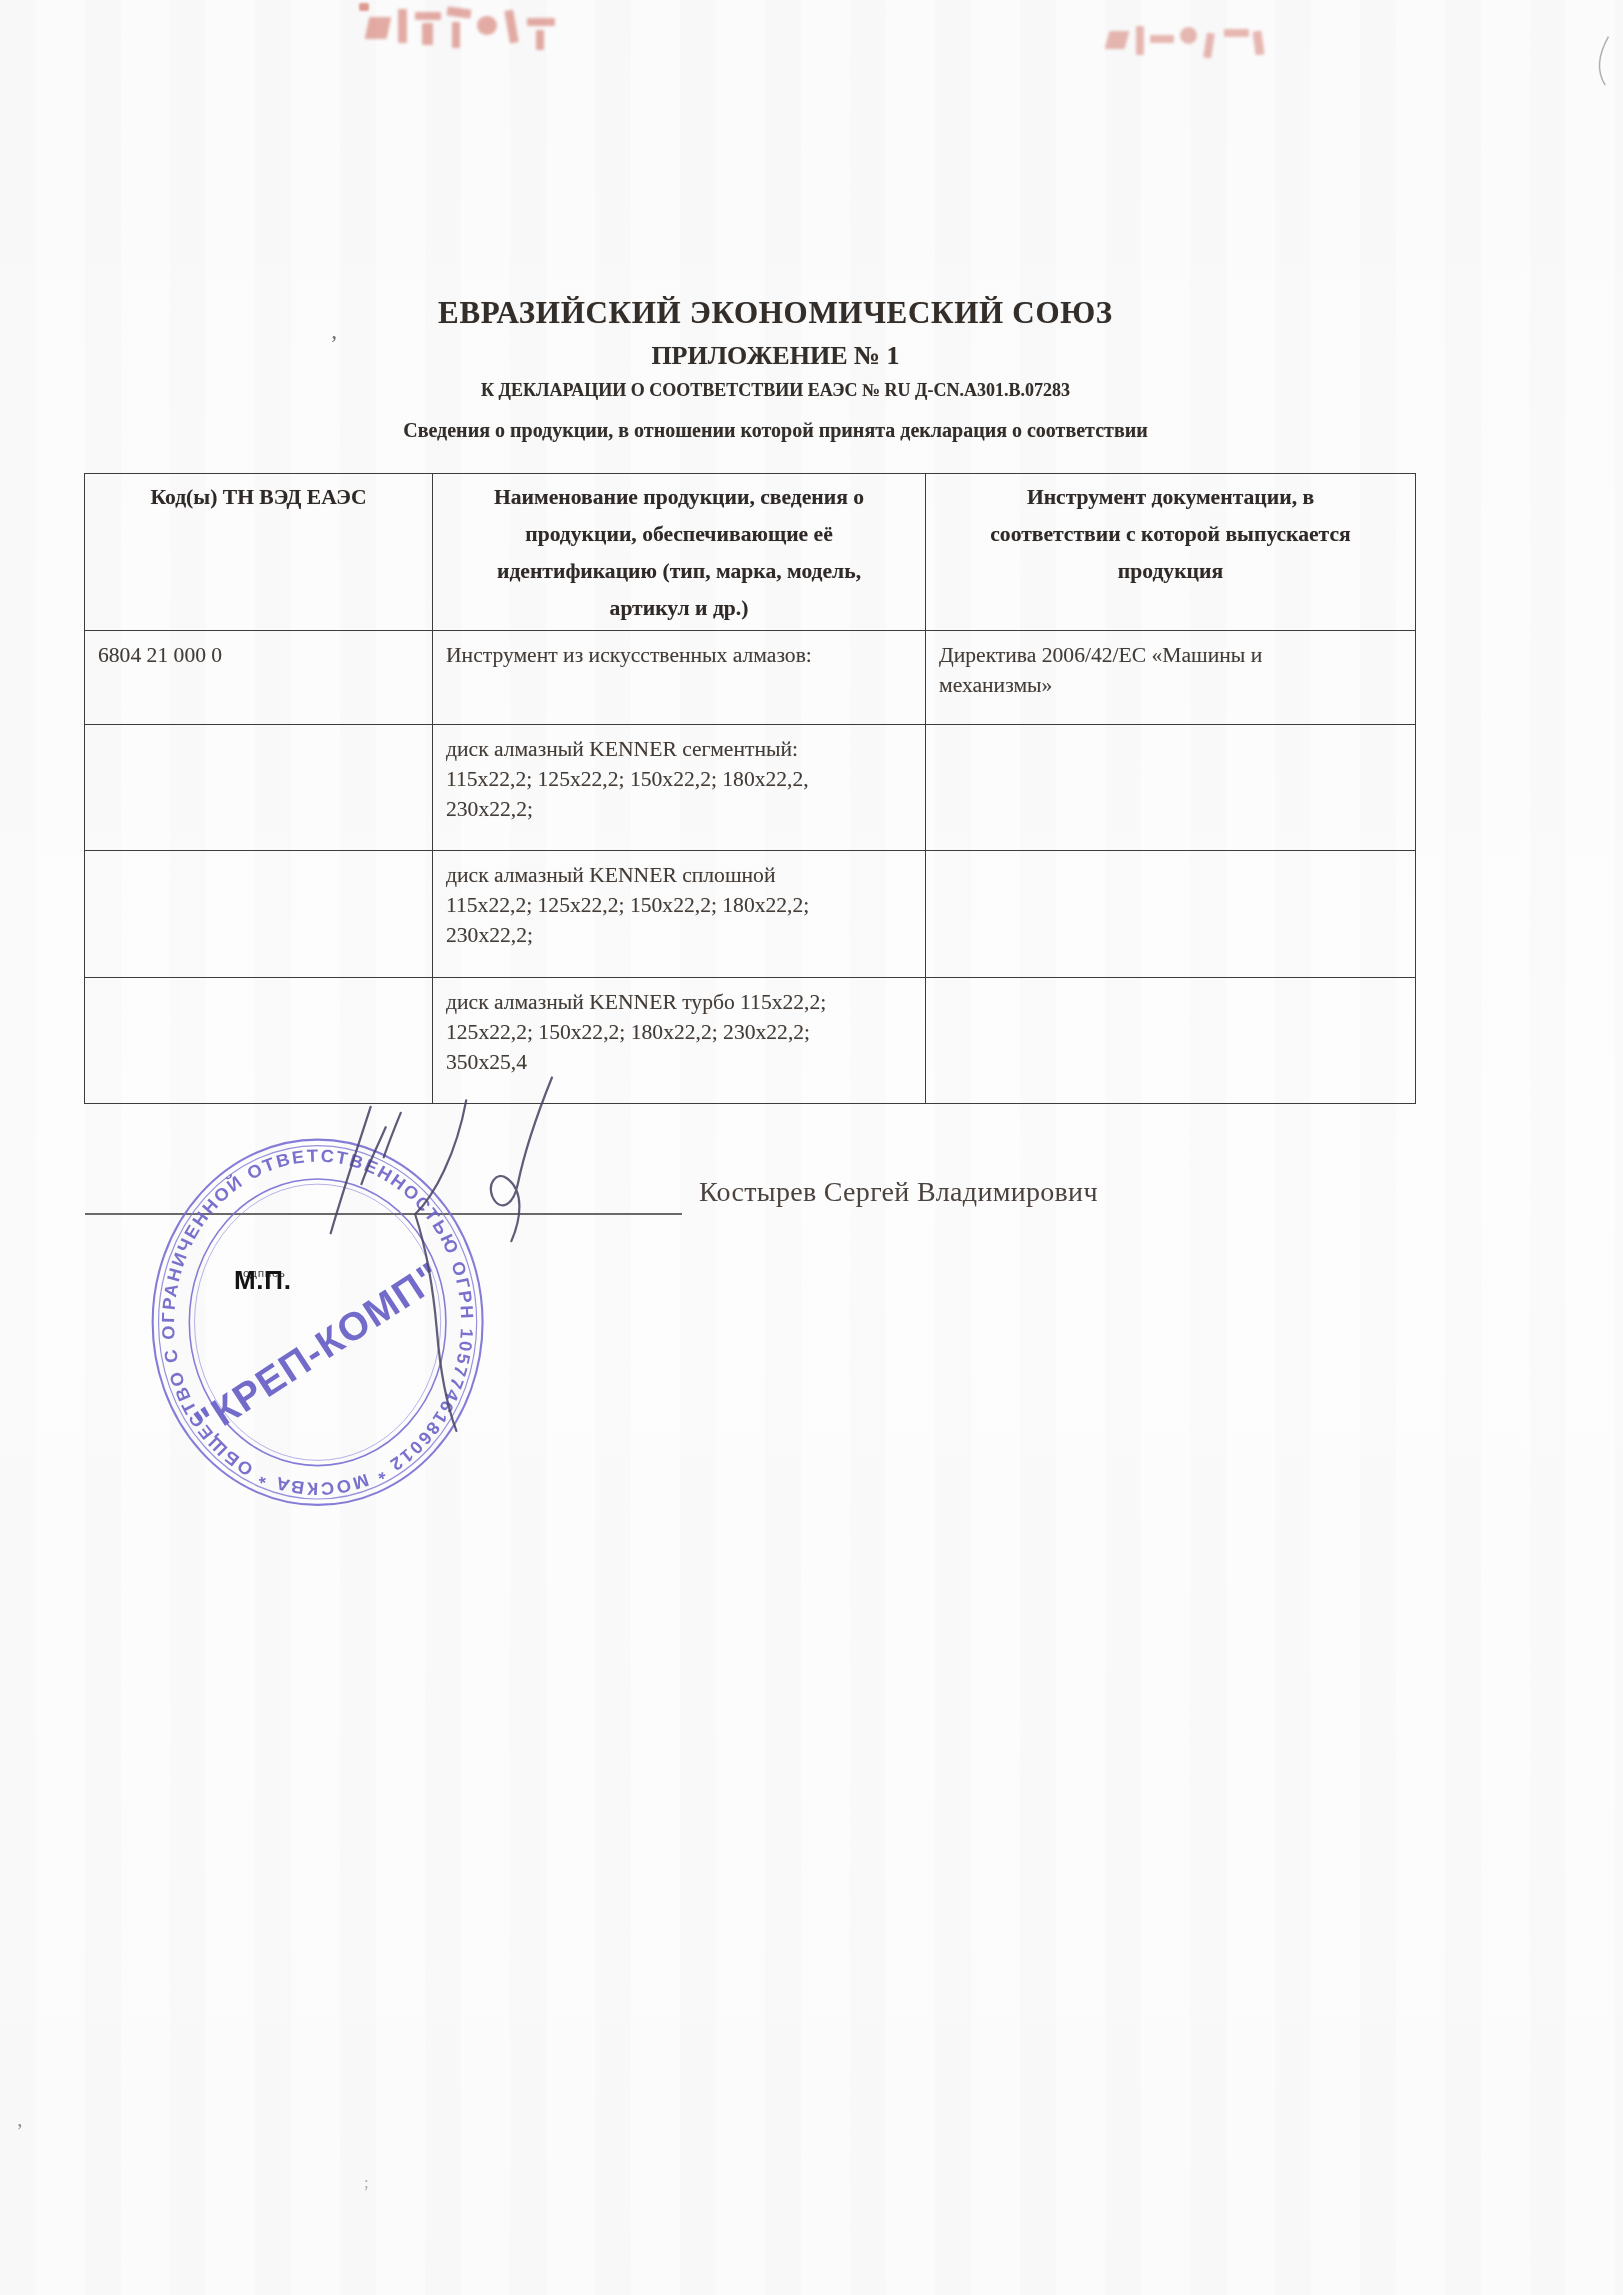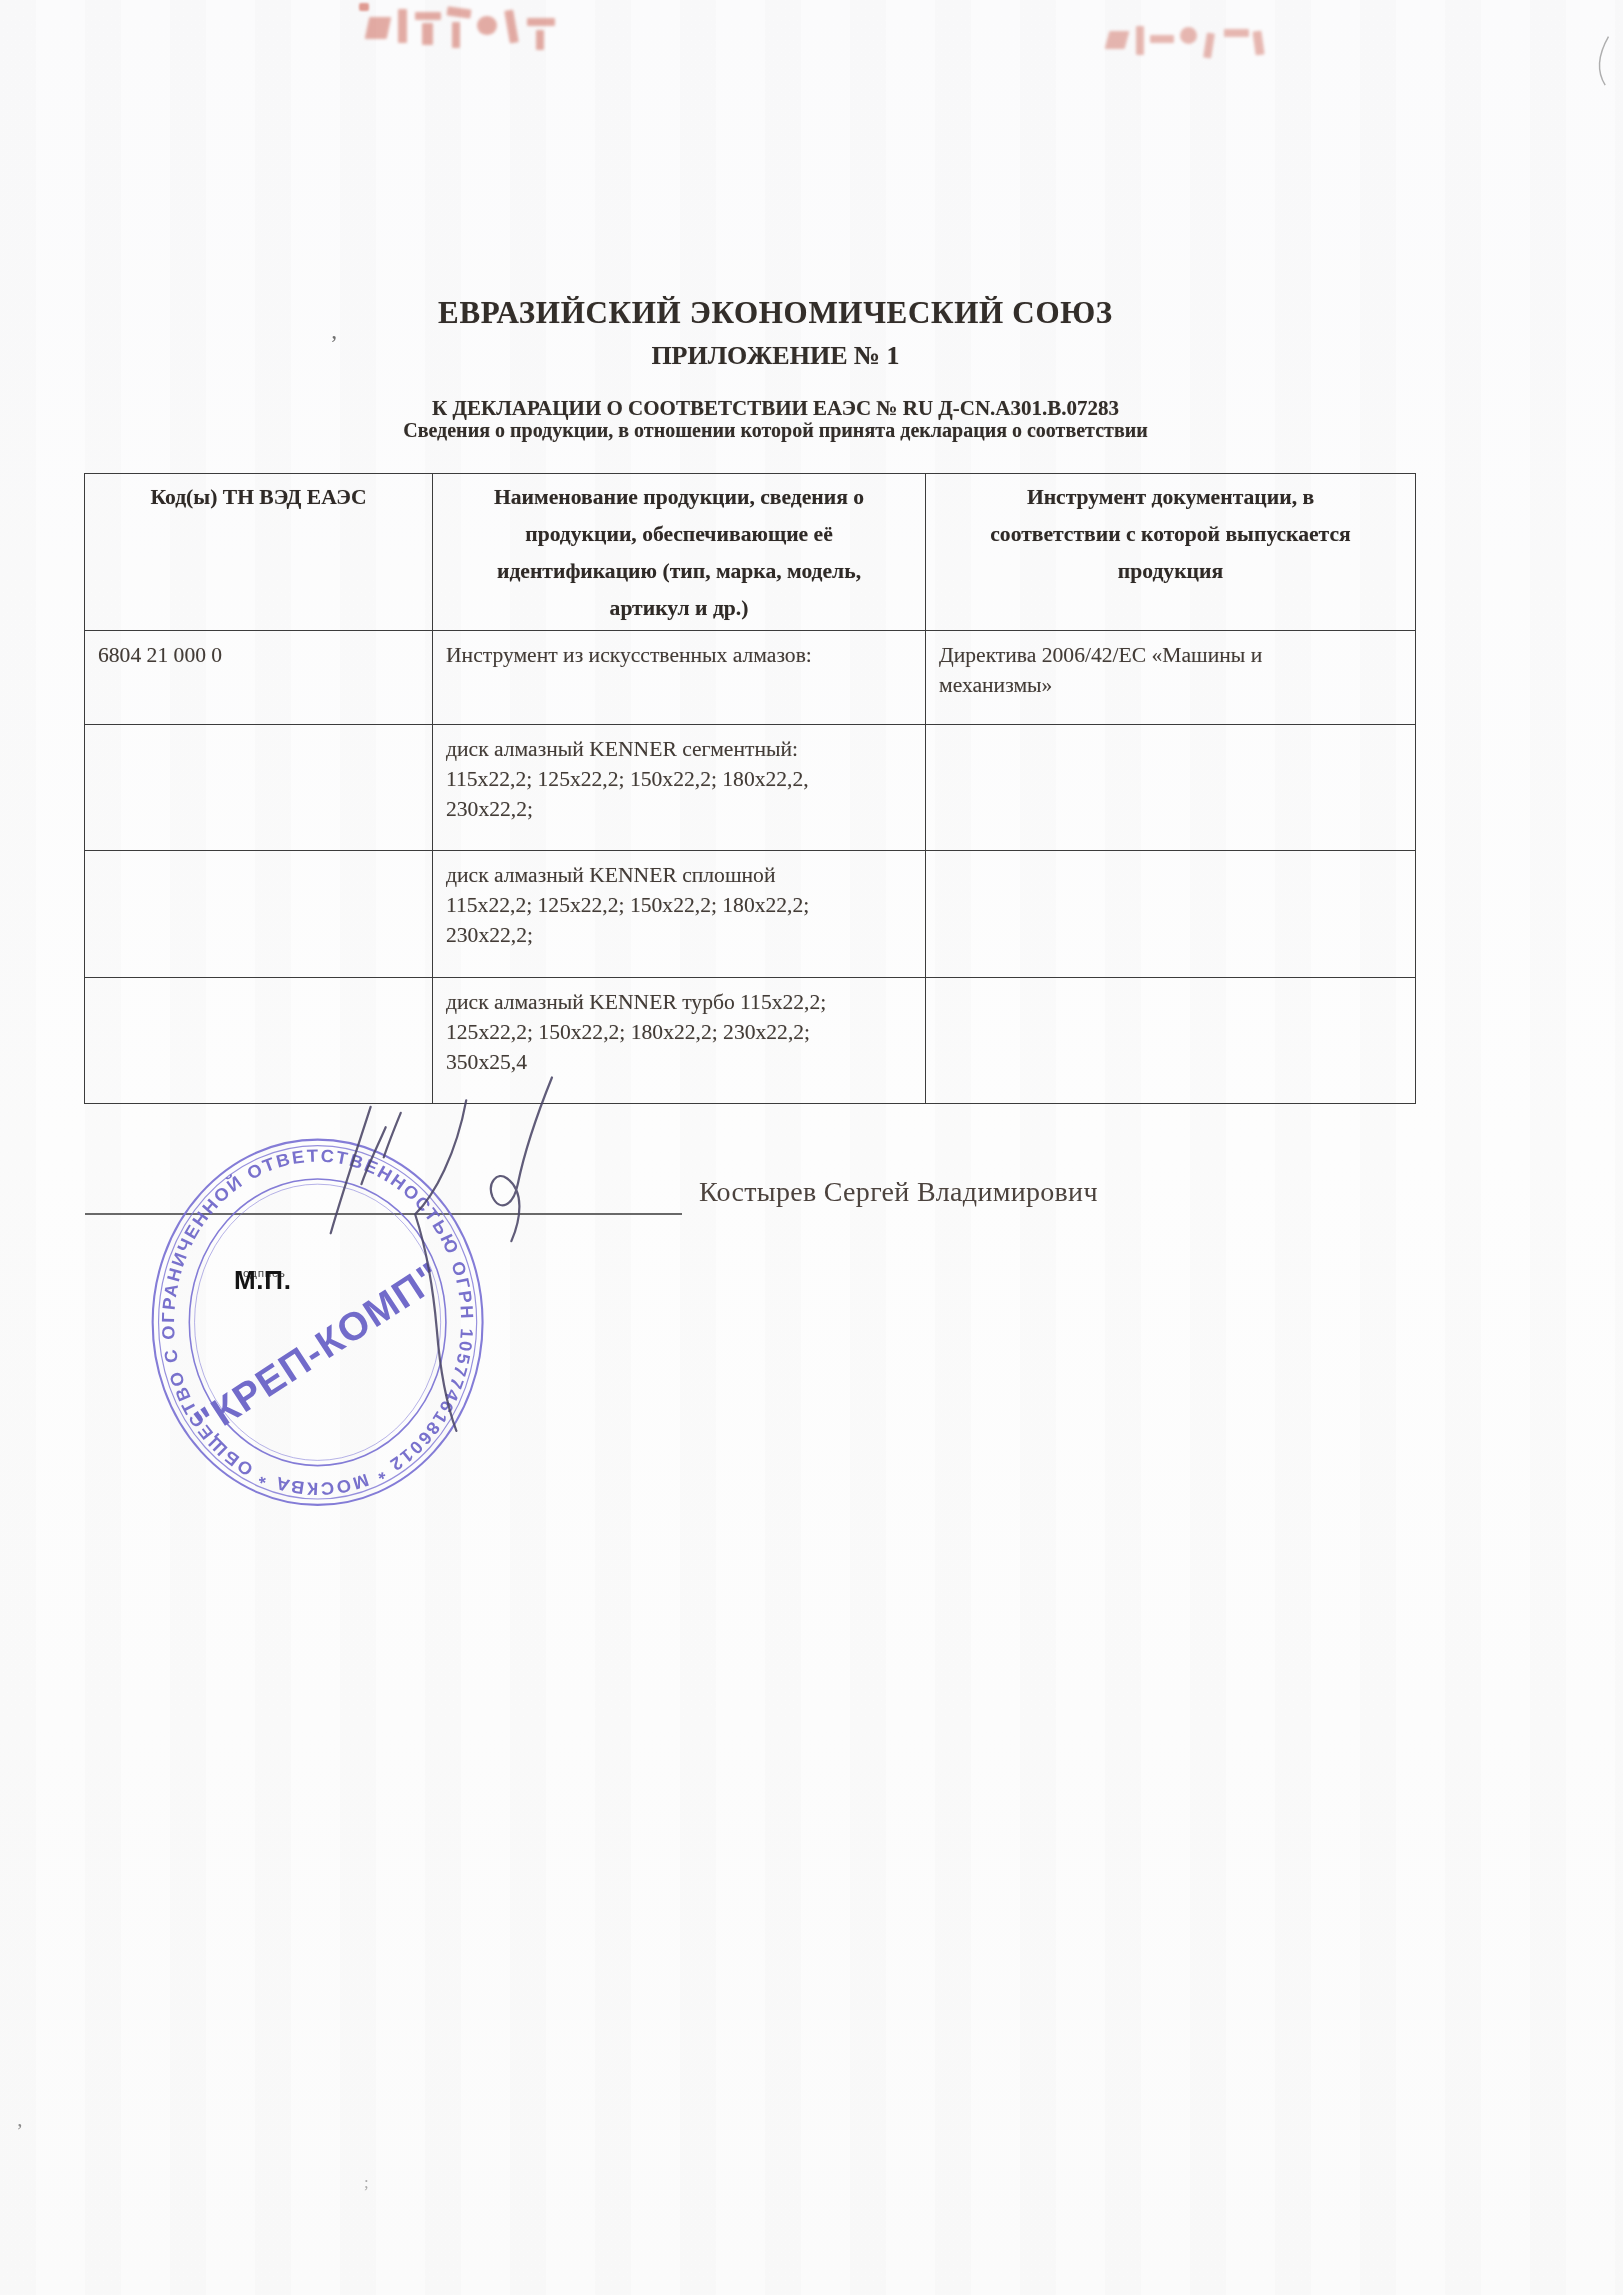--- a/index.html
+++ b/index.html
@@ -11,21 +11,21 @@
     font-family:"Liberation Serif", serif;
     color:#3e3833;
   }
   .page{position:absolute;inset:0;}
 
   
   .doc-header{position:absolute;left:65px;top:0;width:1421px;text-align:center;}
   .doc-header div{font-weight:bold;color:#332e2a;text-shadow:0 0 0.7px rgba(60,50,40,.35);}
   .h1{position:absolute;left:0;width:100%;top:295px;font-size:31px;letter-spacing:0.7px;}
   .h2{position:absolute;left:0;width:100%;top:341px;font-size:26px;}
-  .h3{position:absolute;left:0;width:100%;top:396px;font-size:21px;}
+  .h3{position:absolute;left:0;width:100%;top:380px;font-size:18px;}
   .h4{position:absolute;left:0;width:100%;top:419px;font-size:20px;}
 
   
   table.products{
     position:absolute;left:84px;top:473px;width:1331px;
     border-collapse:collapse;table-layout:fixed;
   }
   table.products th,table.products td{
     border:1.6px solid #3c3c3c;vertical-align:top;overflow:hidden;
     font-size:21.6px;color:#433c37;text-shadow:0 0 0.7px rgba(60,50,40,.3);

